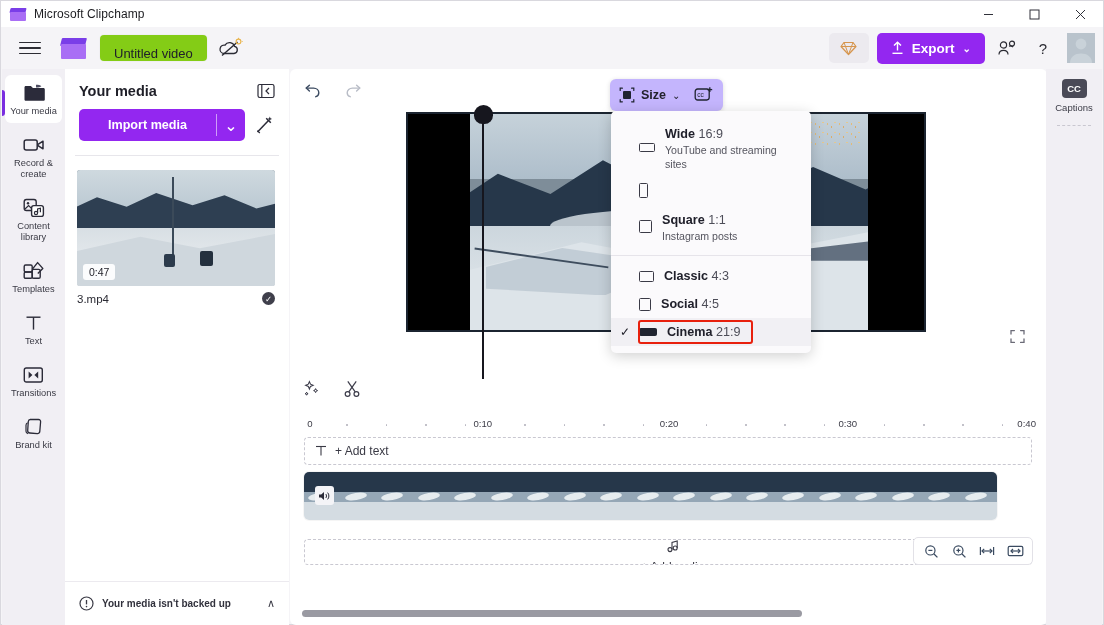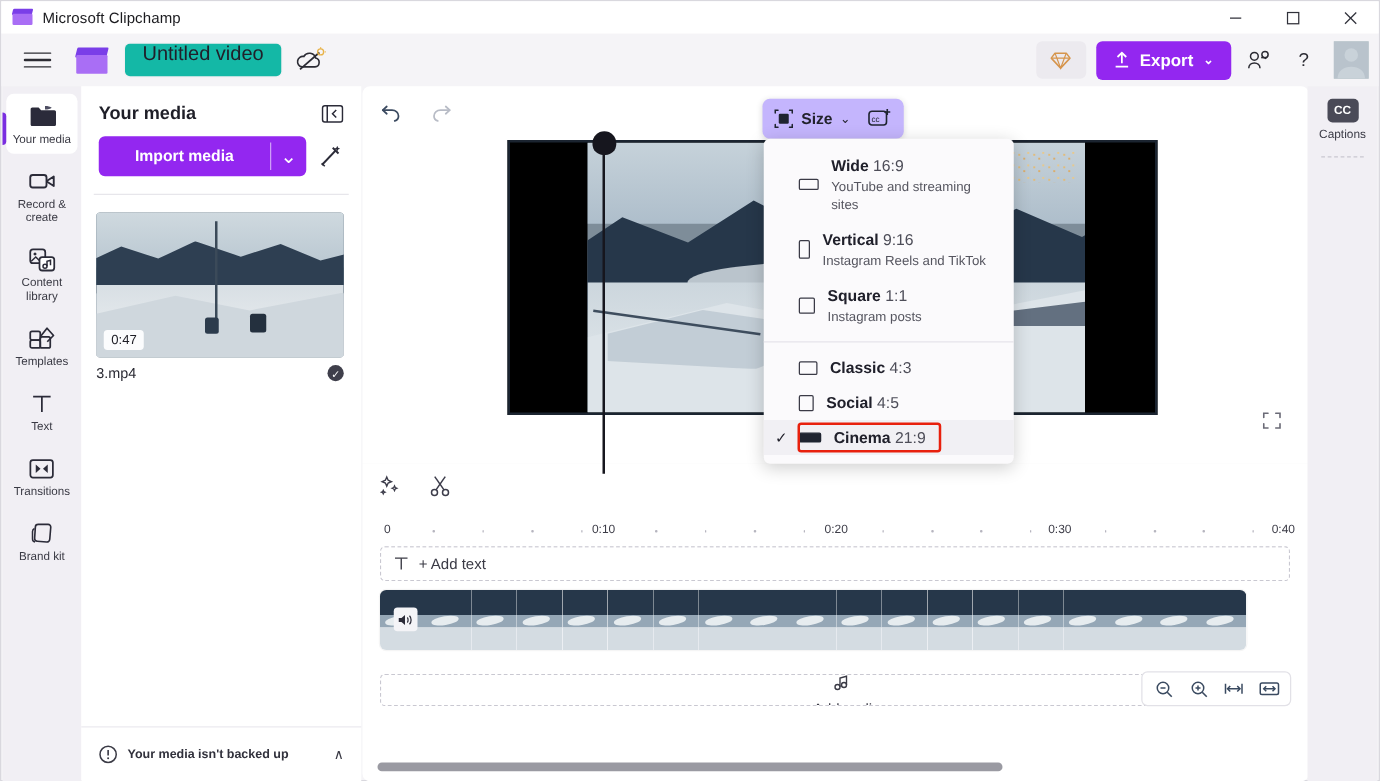--- a/index.html
+++ b/index.html
@@ -60,23 +60,23 @@
   }
   .hamburger {
     margin-left: 18px; width: 22px; height: 22px;
     display: flex; flex-direction: column; justify-content: center; gap: 4px;
     cursor: pointer;
   }
   .hamburger i { display: block; height: 1.6px; background: #2c2c33; border-radius: 1px; }
   .logo-wrap { margin-left: 20px; display: flex; align-items: center; }
   .title-chip {
     margin-left: 14px; height: 26px; padding: 0 14px;
-    background: #14b8a6; border-radius: 4px;
-    display: flex; align-items: flex-start;
-    font-size: 16px; color: #20202a;
+    background: #84cc16; border-radius: 4px;
+    display: flex; align-items: flex-end;
+    font-size: 13px; color: #20202a;
     box-shadow: 0 0 0 1px rgba(0,0,0,.02);
   }
   .cloud-off {
     margin-left: 12px; width: 24px; height: 22px; position: relative; cursor: pointer;
   }
   .tb-right { margin-left: auto; display: flex; align-items: center; padding-right: 8px; gap: 8px; }
   .diamond-btn {
     width: 40px; height: 30px; border-radius: 5px; background: #eceaef;
     display: flex; align-items: center; justify-content: center; cursor: pointer;
   }
@@ -653,26 +653,20 @@
           <span>
             <span class="dd-label">
               <span>Wide</span> <span class="ratio">16:9</span>
             </span>
             <div class="dd-sub">YouTube and streaming sites</div>
           </span>
         </div>
 
         <div class="dd-item">
           <span class="ratio-ic" style="width:9px;height:15px"></span>
-          <span>
-            <span class="dd-label">
-              <span>Vertical</span> <span class="ratio">9:16</span>
-            </span>
-            <div class="dd-sub">Instagram Reels and TikTok</div>
-          </span>
         </div>
 
         <div class="dd-item">
           <span class="ratio-ic" style="width:13px;height:13px"></span>
           <span>
             <span class="dd-label">
               <span>Square</span> <span class="ratio">1:1</span>
             </span>
             <div class="dd-sub">Instagram posts</div>
           </span>

